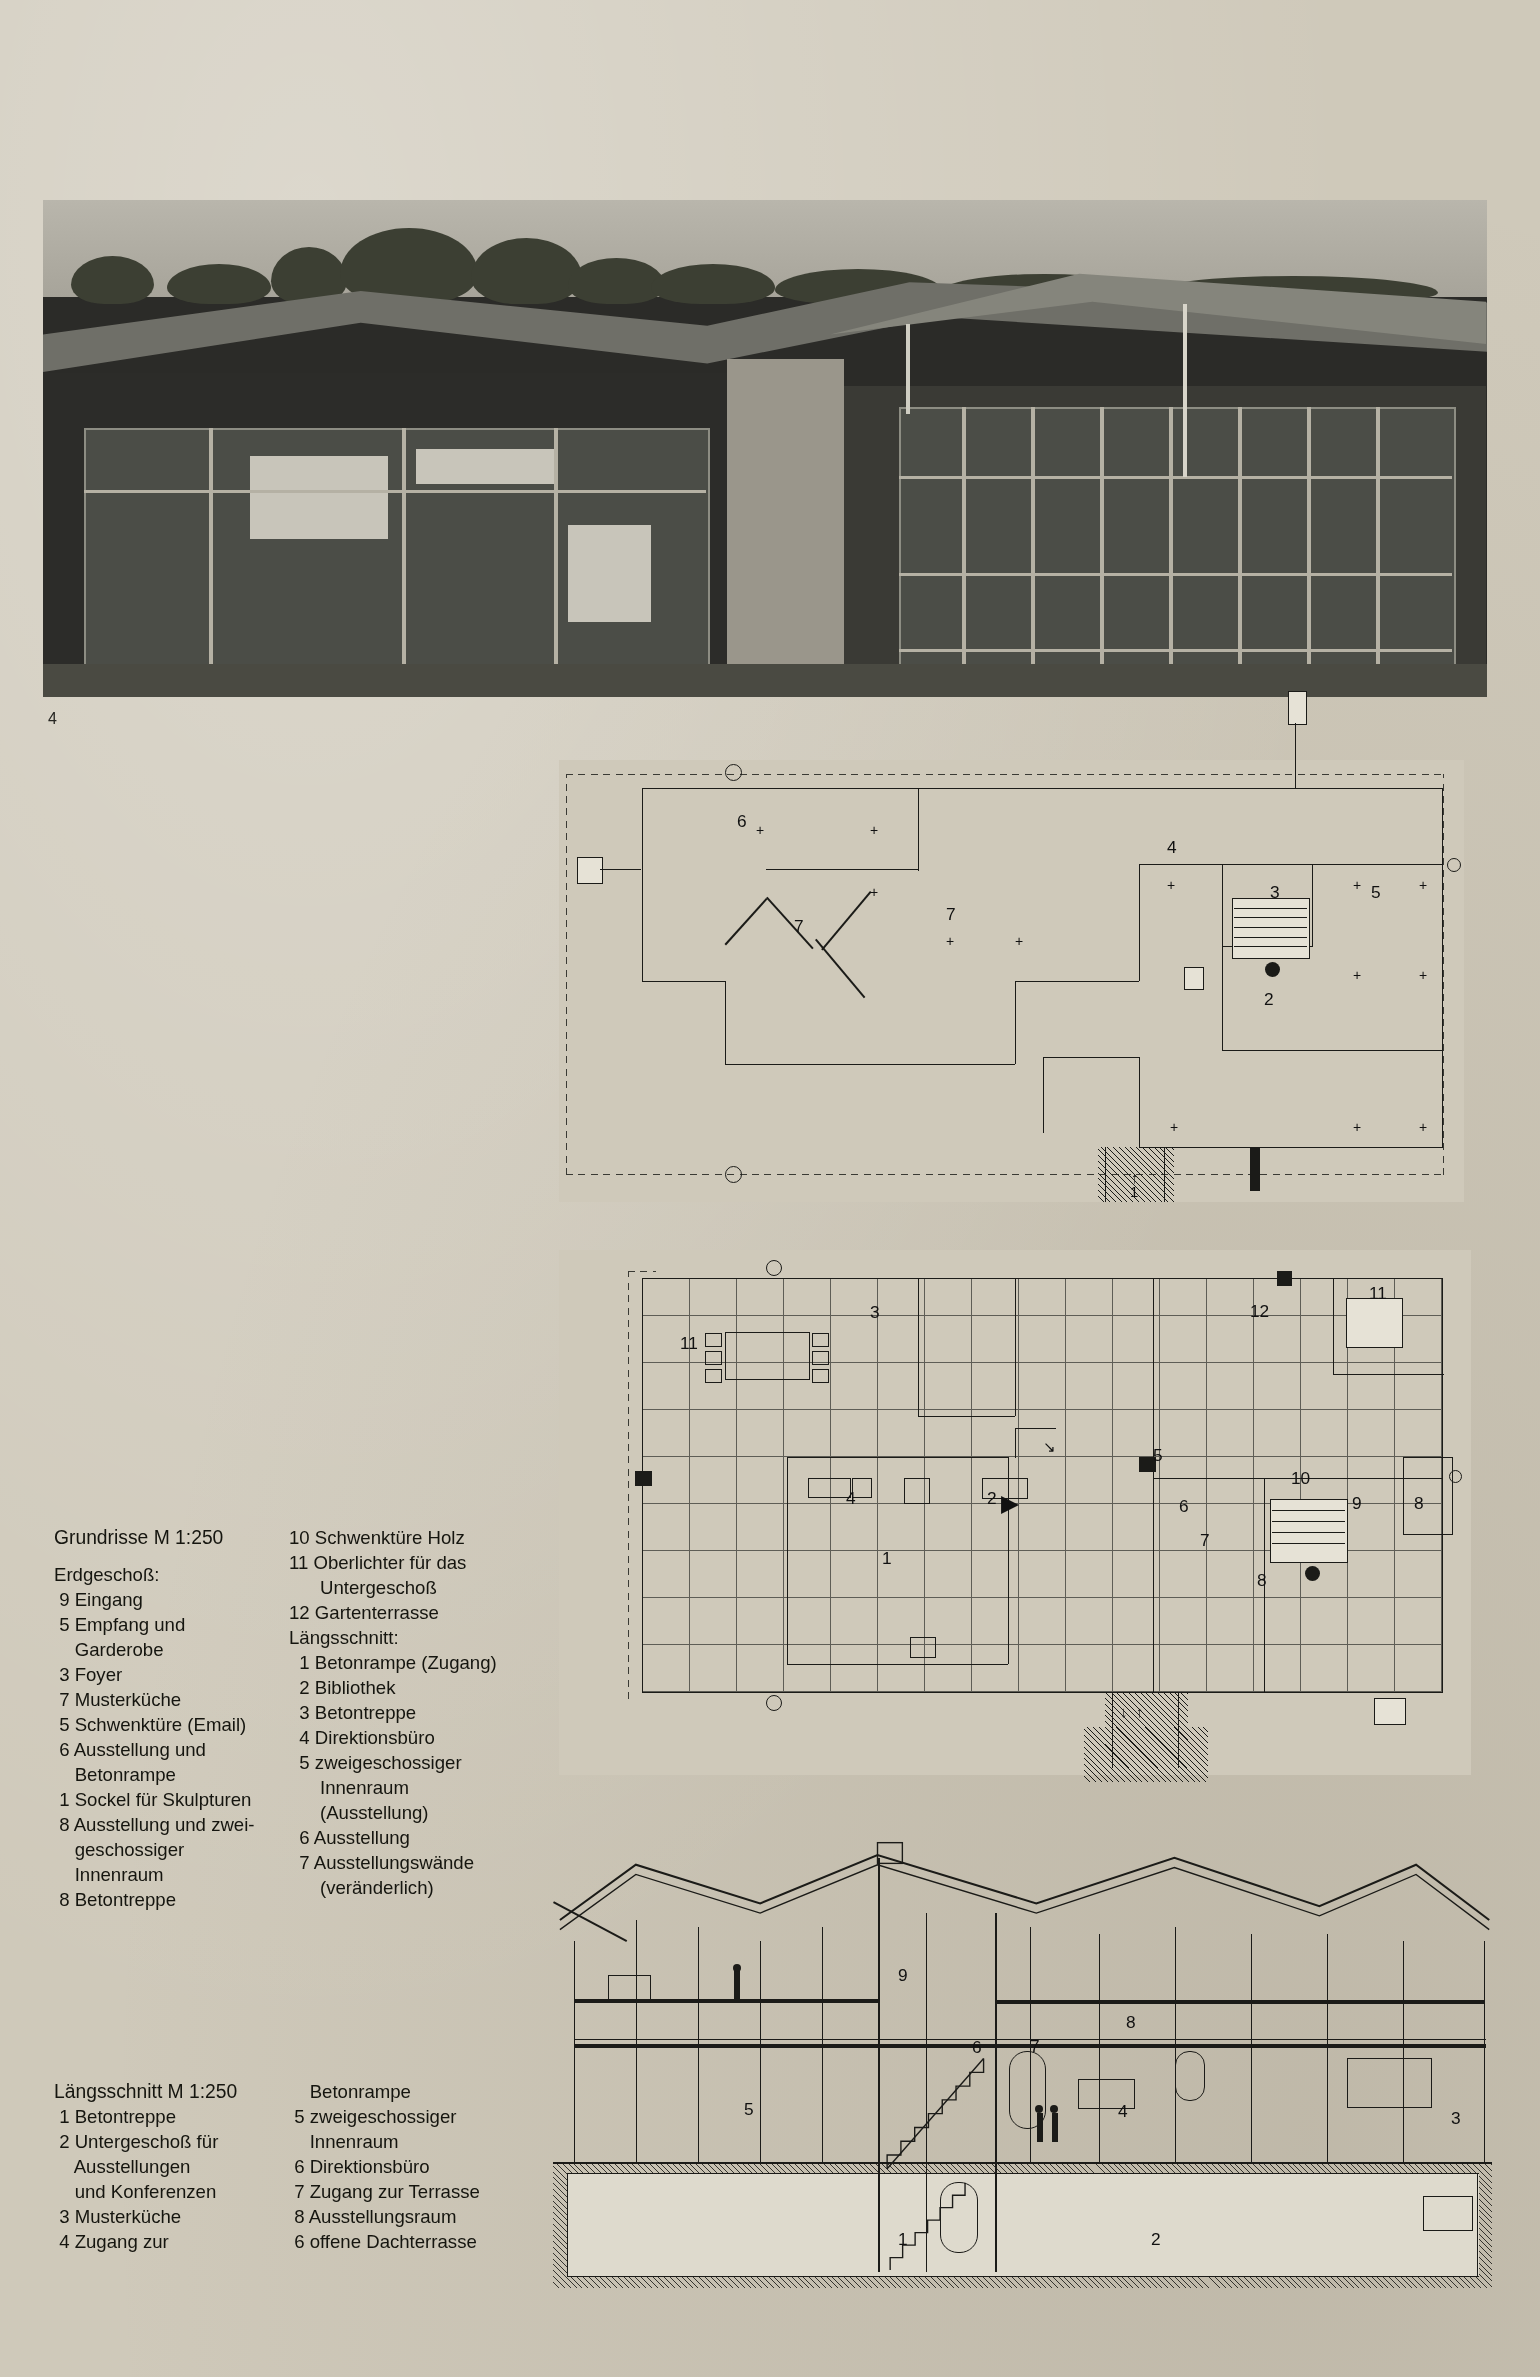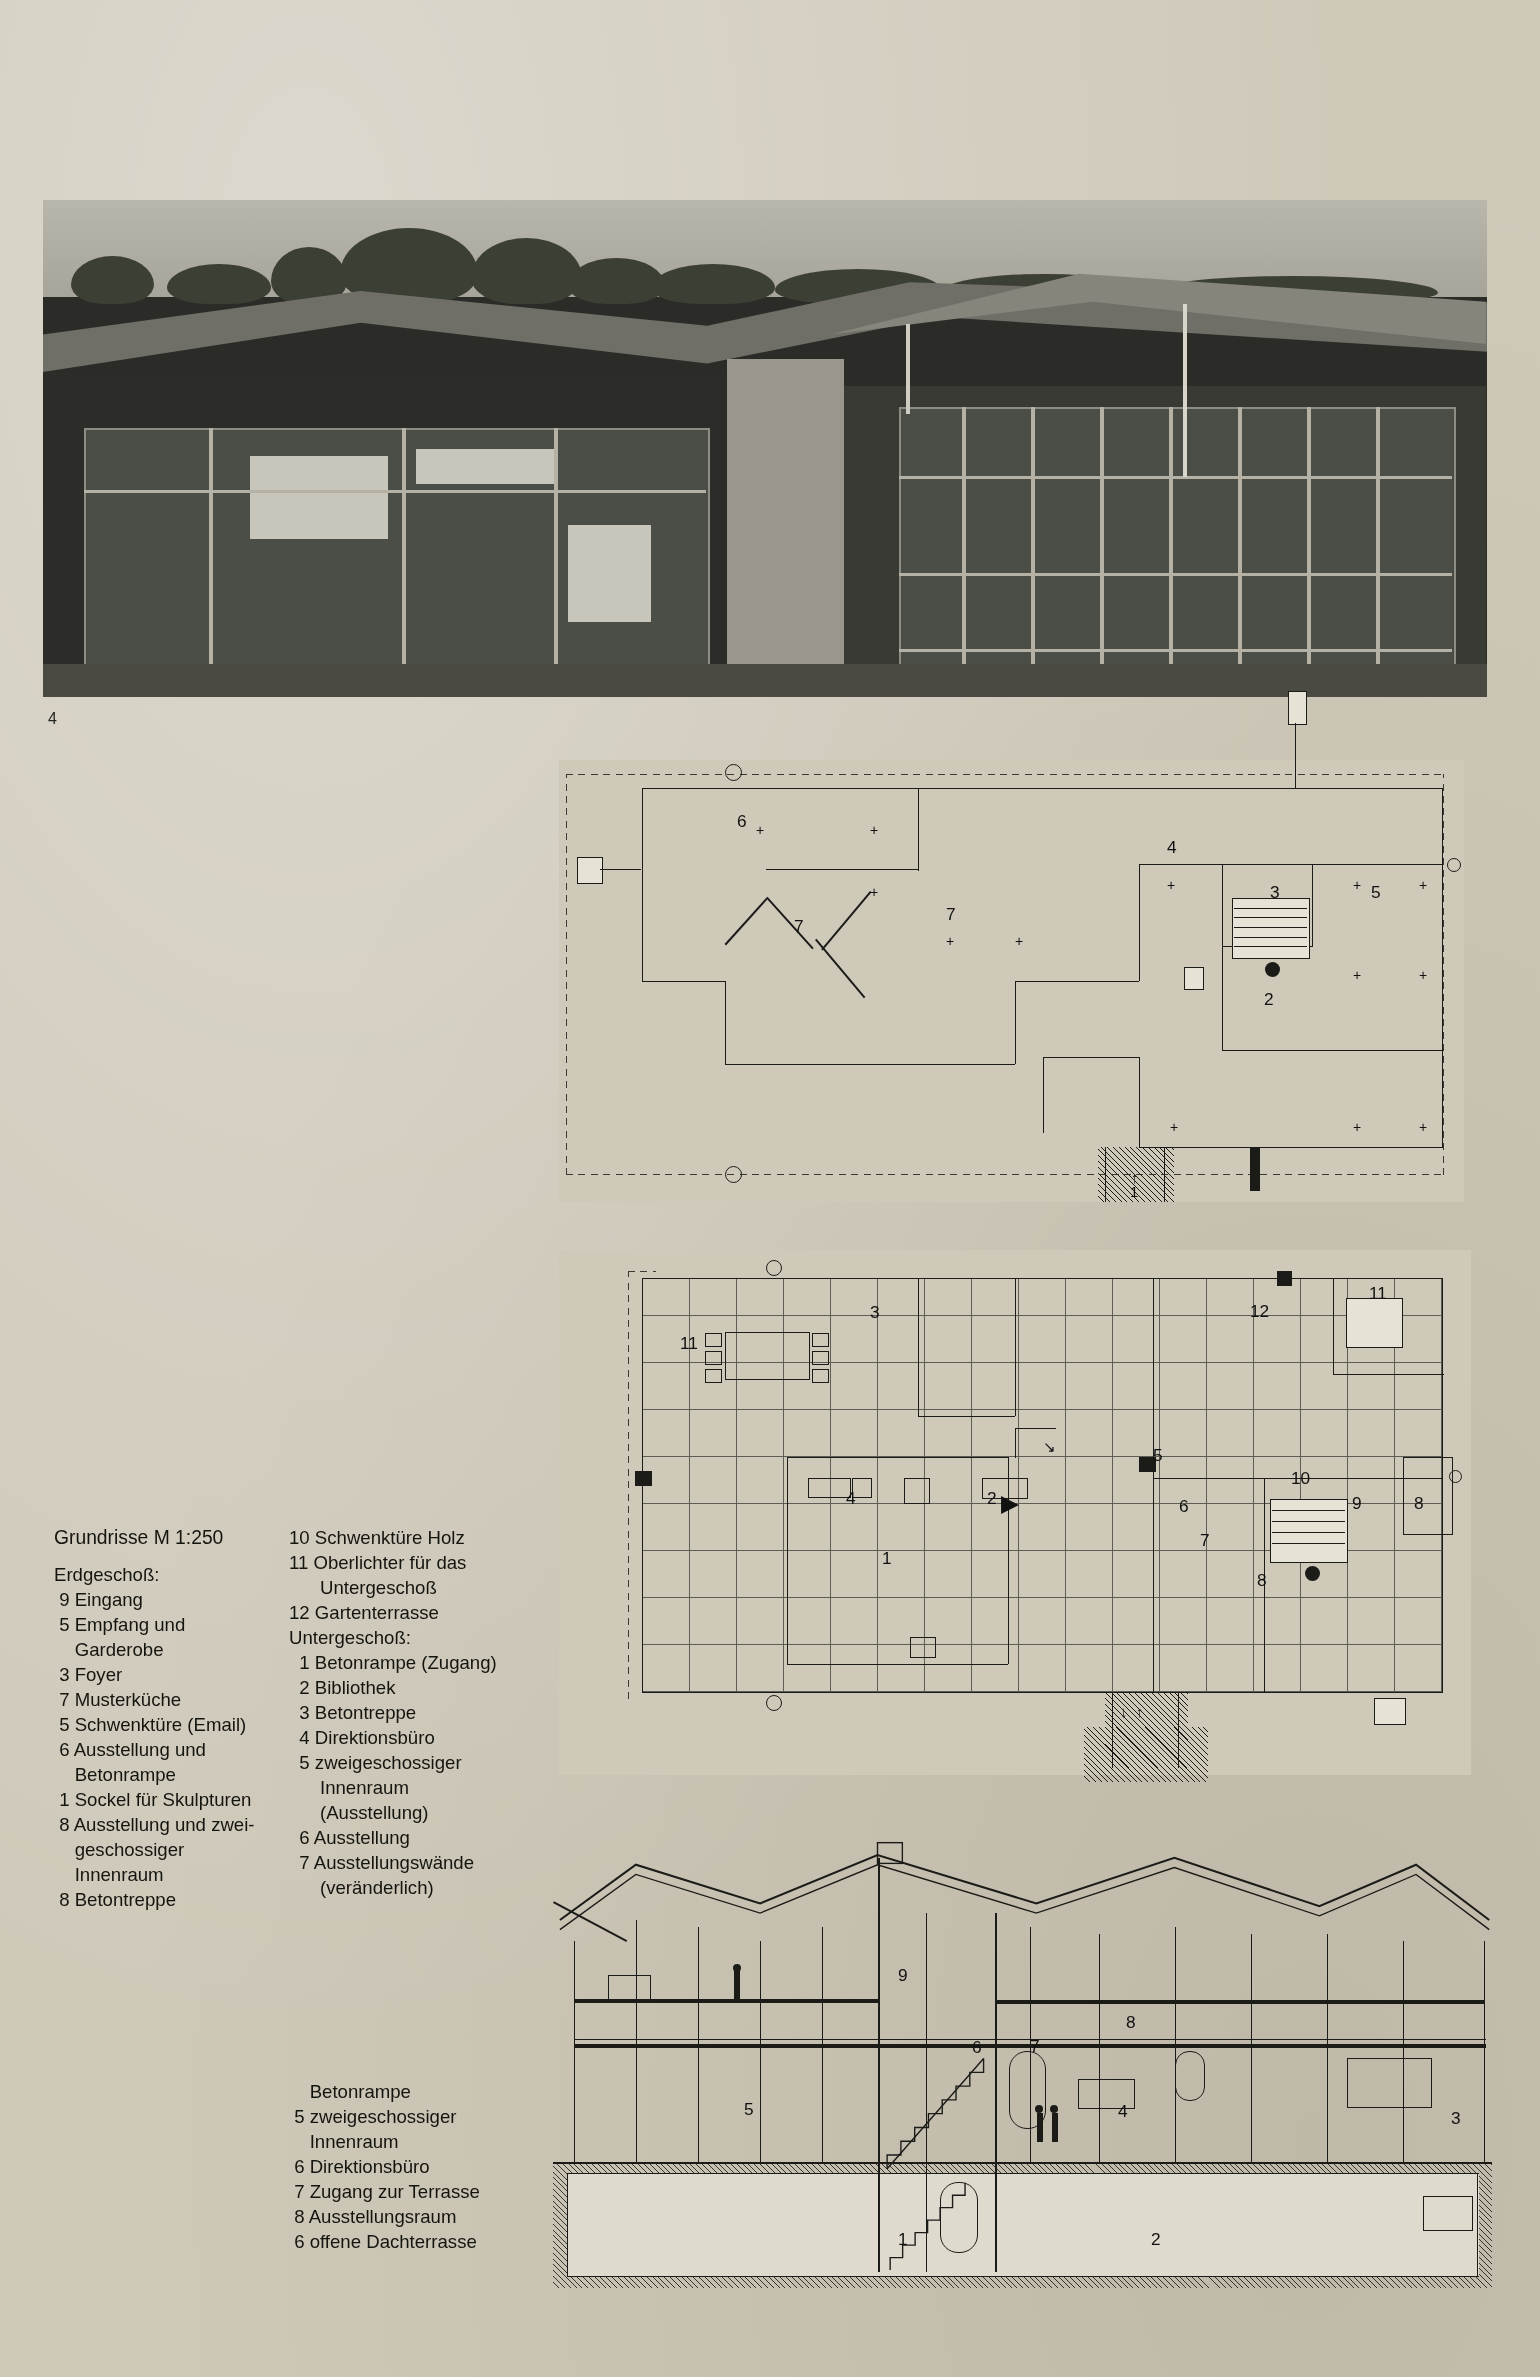--- a/index.html
+++ b/index.html
@@ -310,21 +310,21 @@
       <div class="row">    geschossiger</div>
       <div class="row">    Innenraum</div>
       <div class="row"> 8 Betontreppe</div>
     </div>
     <div class="colB" style="left:235px;width:249px;">
       <div class="row">10 Schwenktüre Holz</div>
       <div class="row">11 Oberlichter für das</div>
       <div class="row">      Untergeschoß</div>
       <div class="row">12 Gartenterrasse</div>
       <div class="row"></div>
-      <div class="row">Untergeschoß:</div>
+      <div class="row">Längsschnitt:</div>
       <div class="row">  1 Betonrampe (Zugang)</div>
       <div class="row">  2 Bibliothek</div>
       <div class="row">  3 Betontreppe</div>
       <div class="row">  4 Direktionsbüro</div>
       <div class="row">  5 zweigeschossiger</div>
       <div class="row">      Innenraum</div>
       <div class="row">      (Ausstellung)</div>
       <div class="row">  6 Ausstellung</div>
       <div class="row">  7 Ausstellungswände</div>
       <div class="row">      (veränderlich)</div>
@@ -402,20 +402,29 @@
     <div class="num" style="left:477px;top:199px;">7</div>
     <div class="num" style="left:573px;top:175px;">8</div>
     <div class="num" style="left:191px;top:262px;">5</div>
     <div class="num" style="left:565px;top:264px;">4</div>
     <div class="num" style="left:898px;top:271px;">3</div>
     <div class="num" style="left:345px;top:392px;">1</div>
     <div class="num" style="left:598px;top:392px;">2</div>
   </div>
 
   <div class="legend" style="left:54px;top:2079px;width:497px;height:207px;">
+    <div class="colA" style="left:0;width:242px;">
+      <div class="ttl row">Längsschnitt M 1:250</div>
+      <div class="row"> 1 Betontreppe</div>
+      <div class="row"> 2 Untergeschoß für</div>
+      <div class="row">    Ausstellungen</div>
+      <div class="row">    und Konferenzen</div>
+      <div class="row"> 3 Musterküche</div>
+      <div class="row"> 4 Zugang zur</div>
+    </div>
     <div class="colB" style="left:235px;width:262px;">
       <div class="row">    Betonrampe</div>
       <div class="row"> 5 zweigeschossiger</div>
       <div class="row">    Innenraum</div>
       <div class="row"> 6 Direktionsbüro</div>
       <div class="row"> 7 Zugang zur Terrasse</div>
       <div class="row"> 8 Ausstellungsraum</div>
       <div class="row"> 6 offene Dachterrasse</div>
     </div>
   </div>

